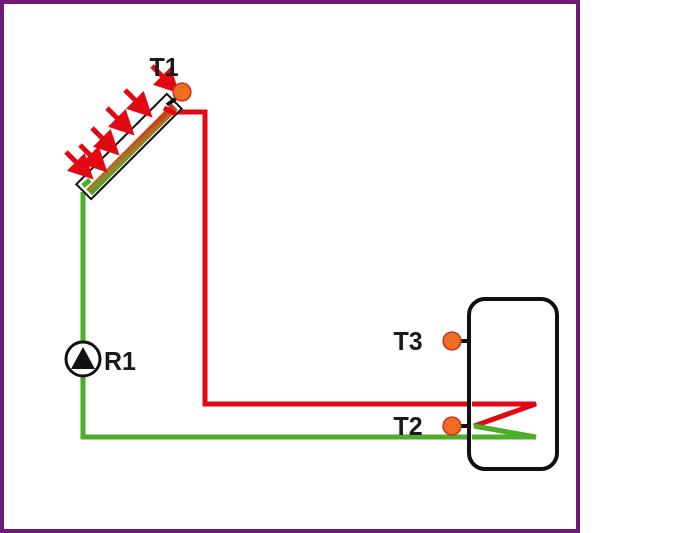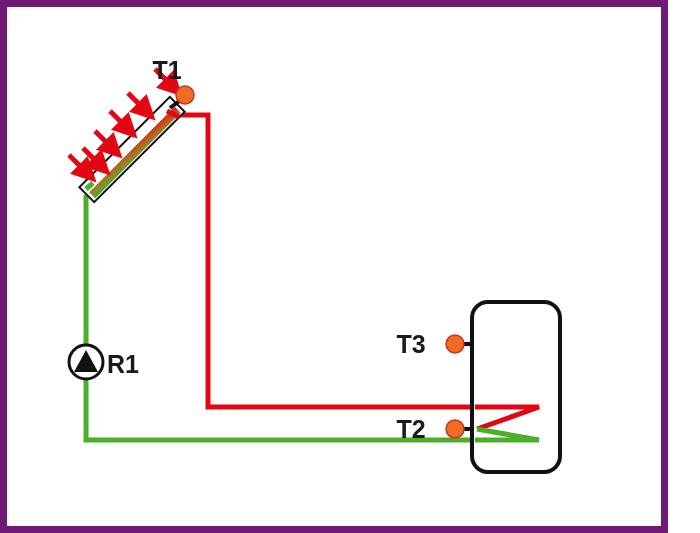--- a/index.html
+++ b/index.html
@@ -6,25 +6,25 @@
   html, body {
     margin: 0;
     padding: 0;
     background: #ffffff;
   }
   body {
     font-family: "Liberation Sans", sans-serif;
   }
   #canvas {
     position: relative;
-    width: 668px;
+    width: 580px;
     height: 533px;
     background: #ffffff;
     box-sizing: border-box;
-    border: 7px solid #701a75;
+    border: 4px solid #701a75;
     overflow: hidden;
   }
   #diagram-svg {
     position: absolute;
     left: 0;
     top: 0;
     width: 700px;
     height: 533px;
     display: block;
   }

